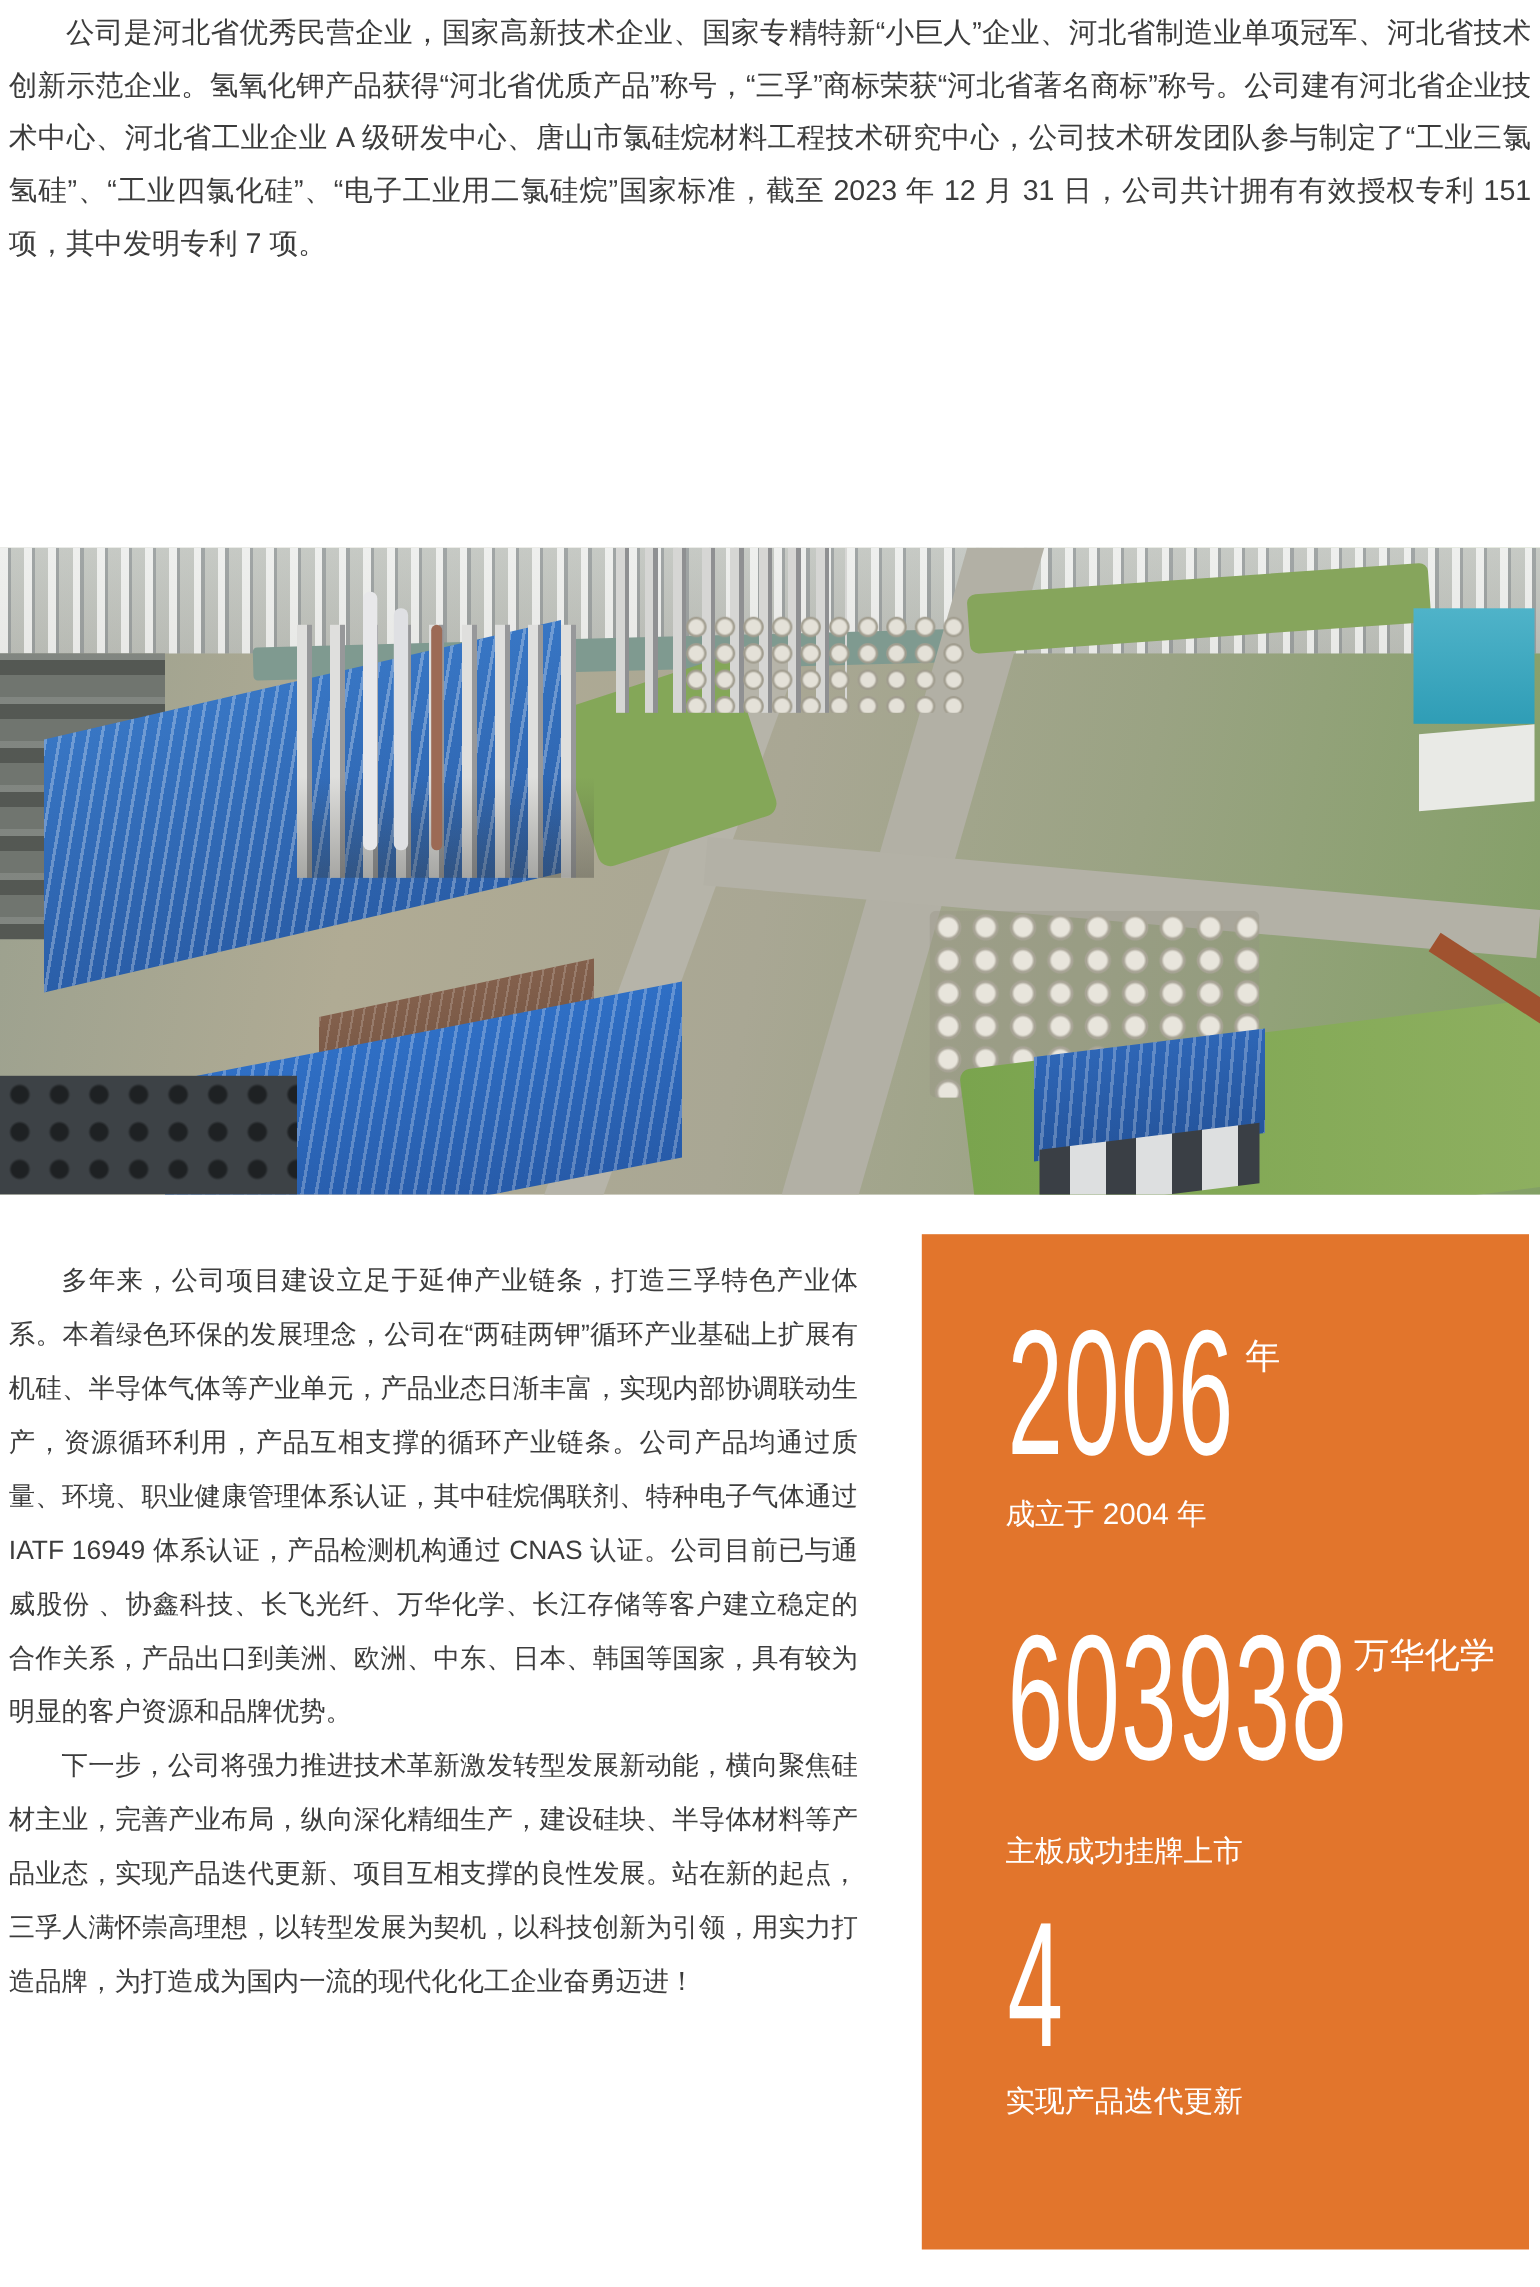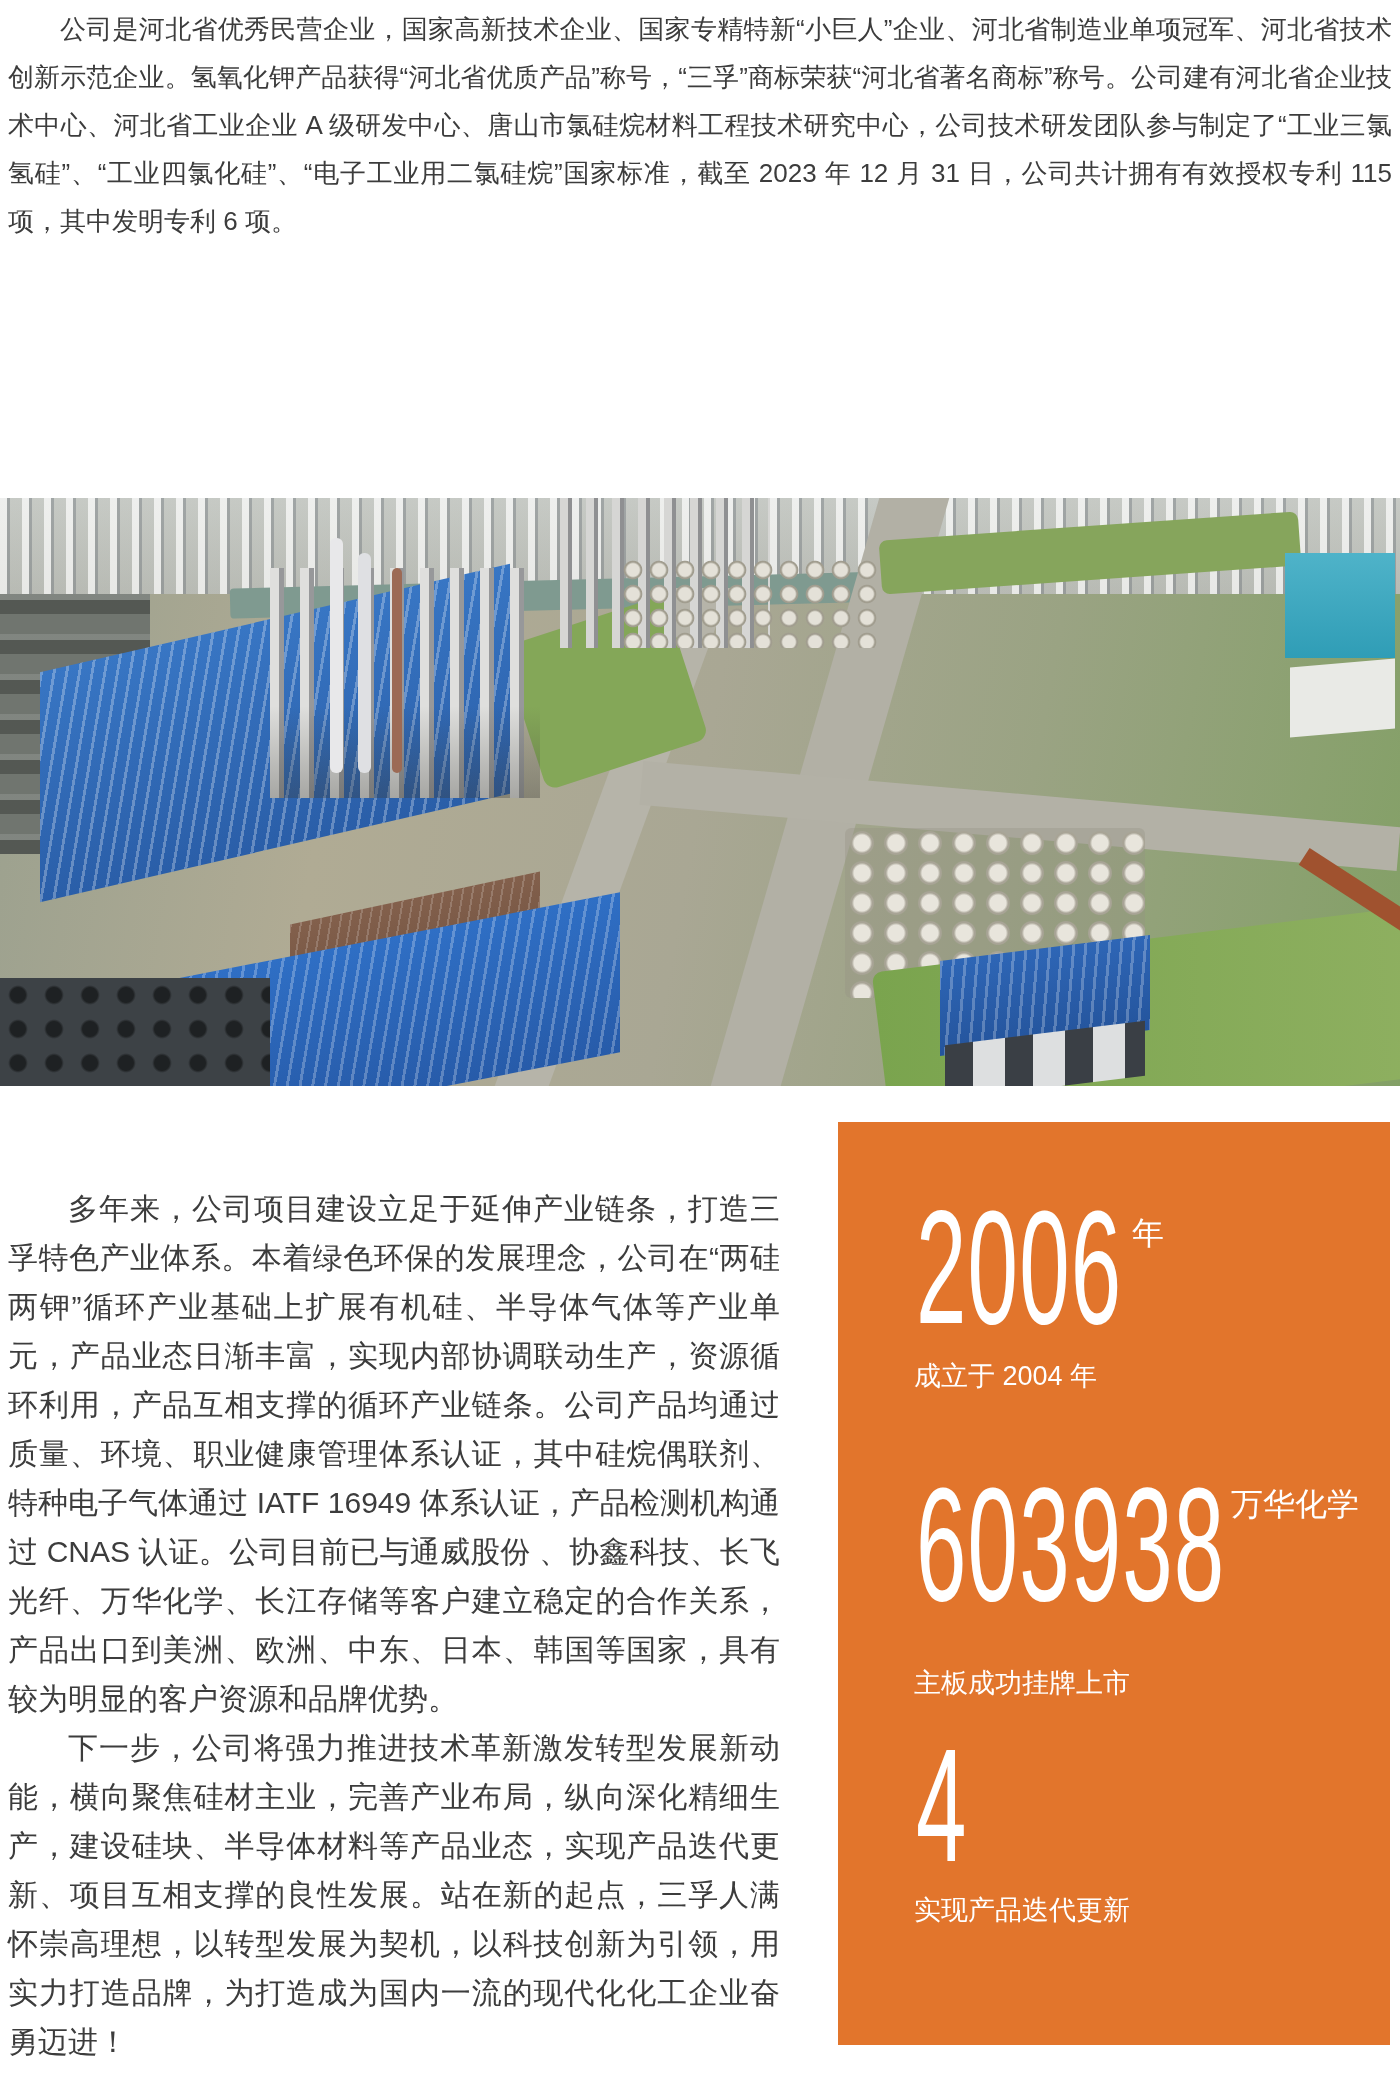--- a/index.html
+++ b/index.html
@@ -54,22 +54,22 @@
   .ph-whwall{left:945px;top:535px;width:200px;height:55px;transform:skewY(-7deg);
      background:repeating-linear-gradient(90deg,#3a3f45 0 28px,#dddfe0 28px 60px);}
   .ph-cool{left:1285px;top:55px;width:110px;height:105px;
      background:linear-gradient(180deg,#4fb3c9,#2f9db6);}
   .ph-bldgR{left:1290px;top:165px;width:105px;height:70px;background:#e9eae6;transform:skewY(-5deg);}
   .ph-wall{left:1280px;top:430px;width:300px;height:20px;background:#a0522f;transform:rotate(33deg);}
   .ph-darkB{left:0;top:480px;width:270px;height:108px;
      background:radial-gradient(circle,#1e2123 0 30%,transparent 40%) 0 0/36px 34px,#3d4246;}
 
   
-  .bodycol{position:absolute;left:8px;top:1184px;width:772px;
-           font-size:30px;line-height:49px;text-align:justify;}
+  .bodycol{position:absolute;left:8px;top:1140px;width:772px;
+           font-size:24px;line-height:49px;text-align:justify;}
 
   
   .stats{position:absolute;left:838px;top:1122px;width:552px;height:923px;background:#e2752c;color:#fff;}
   .stats div{position:absolute;}
   .num{left:78px;height:118px;line-height:118px;font-size:162px;letter-spacing:2px;
        transform:scaleX(0.56);transform-origin:left center;white-space:nowrap;}
   .unit{font-size:32px;line-height:1;white-space:nowrap;}
   .cap{left:76px;font-size:27px;line-height:41px;white-space:nowrap;}
   .n1{top:86px;} .u1{left:294px;top:95px;}
   .c1a{top:234px;} .c1b{top:275px;}
@@ -77,21 +77,21 @@
   .c2a{top:500px;} .c2b{top:541px;text-align:right;}
   .n3{top:624px;}
   .c3a{top:768px;}
 </style>
 </head>
 <body>
 
 <div class="page">
 
   <div class="intro">
-    <p>公司是河北省优秀民营企业，国家高新技术企业、国家专精特新“小巨人”企业、河北省制造业单项冠军、河北省技术创新示范企业。氢氧化钾产品获得“河北省优质产品”称号，“三孚”商标荣获“河北省著名商标”称号。公司建有河北省企业技术中心、河北省工业企业 A 级研发中心、唐山市氯硅烷材料工程技术研究中心，公司技术研发团队参与制定了“工业三氯氢硅”、“工业四氯化硅”、“电子工业用二氯硅烷”国家标准，截至 2023 年 12 月 31 日，公司共计拥有有效授权专利 115 项，其中发明专利 6 项。</p>
+    <p>公司是河北省优秀民营企业，国家高新技术企业、国家专精特新“小巨人”企业、河北省制造业单项冠军、河北省技术创新示范企业。氢氧化钾产品获得“河北省优质产品”称号，“三孚”商标荣获“河北省著名商标”称号。公司建有河北省企业技术中心、河北省工业企业 A 级研发中心、唐山市氯硅烷材料工程技术研究中心，公司技术研发团队参与制定了“工业三氯氢硅”、“工业四氯化硅”、“电子工业用二氯硅烷”国家标准，截至 2023 年 12 月 31 日，公司共计拥有有效授权专利 151 项，其中发明专利 7 项。</p>
   </div>
 
   <div class="photo">
     <div class="ph-city"></div>
     <div class="ph-river"></div>
     <div class="ph-roadL"></div>
     <div class="ph-roadM"></div>
     <div class="ph-roadC"></div>
     <div class="ph-grass1"></div>
     <div class="ph-grass2"></div>

